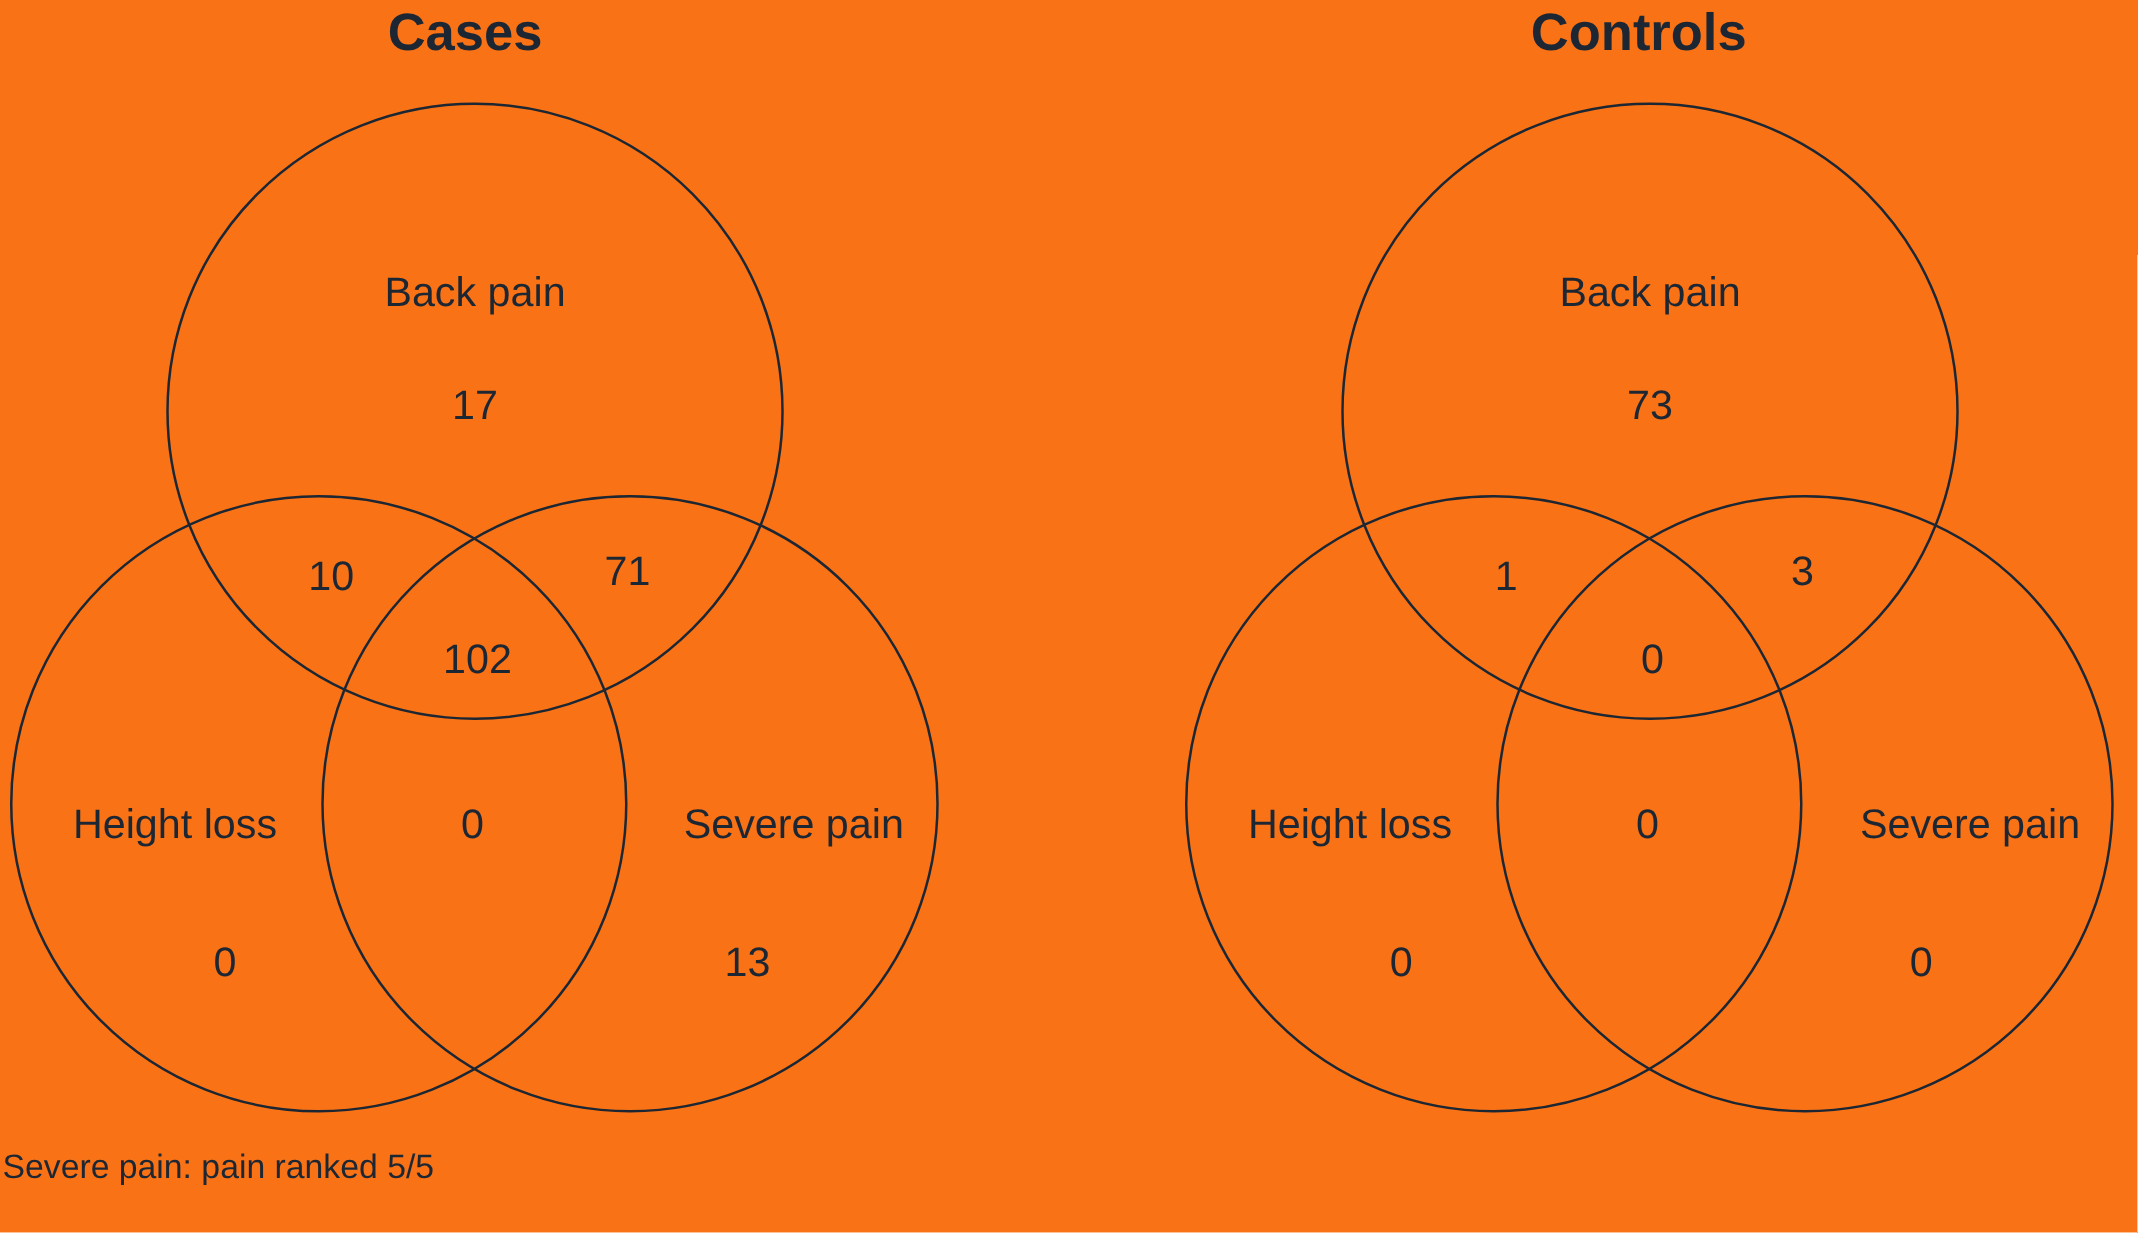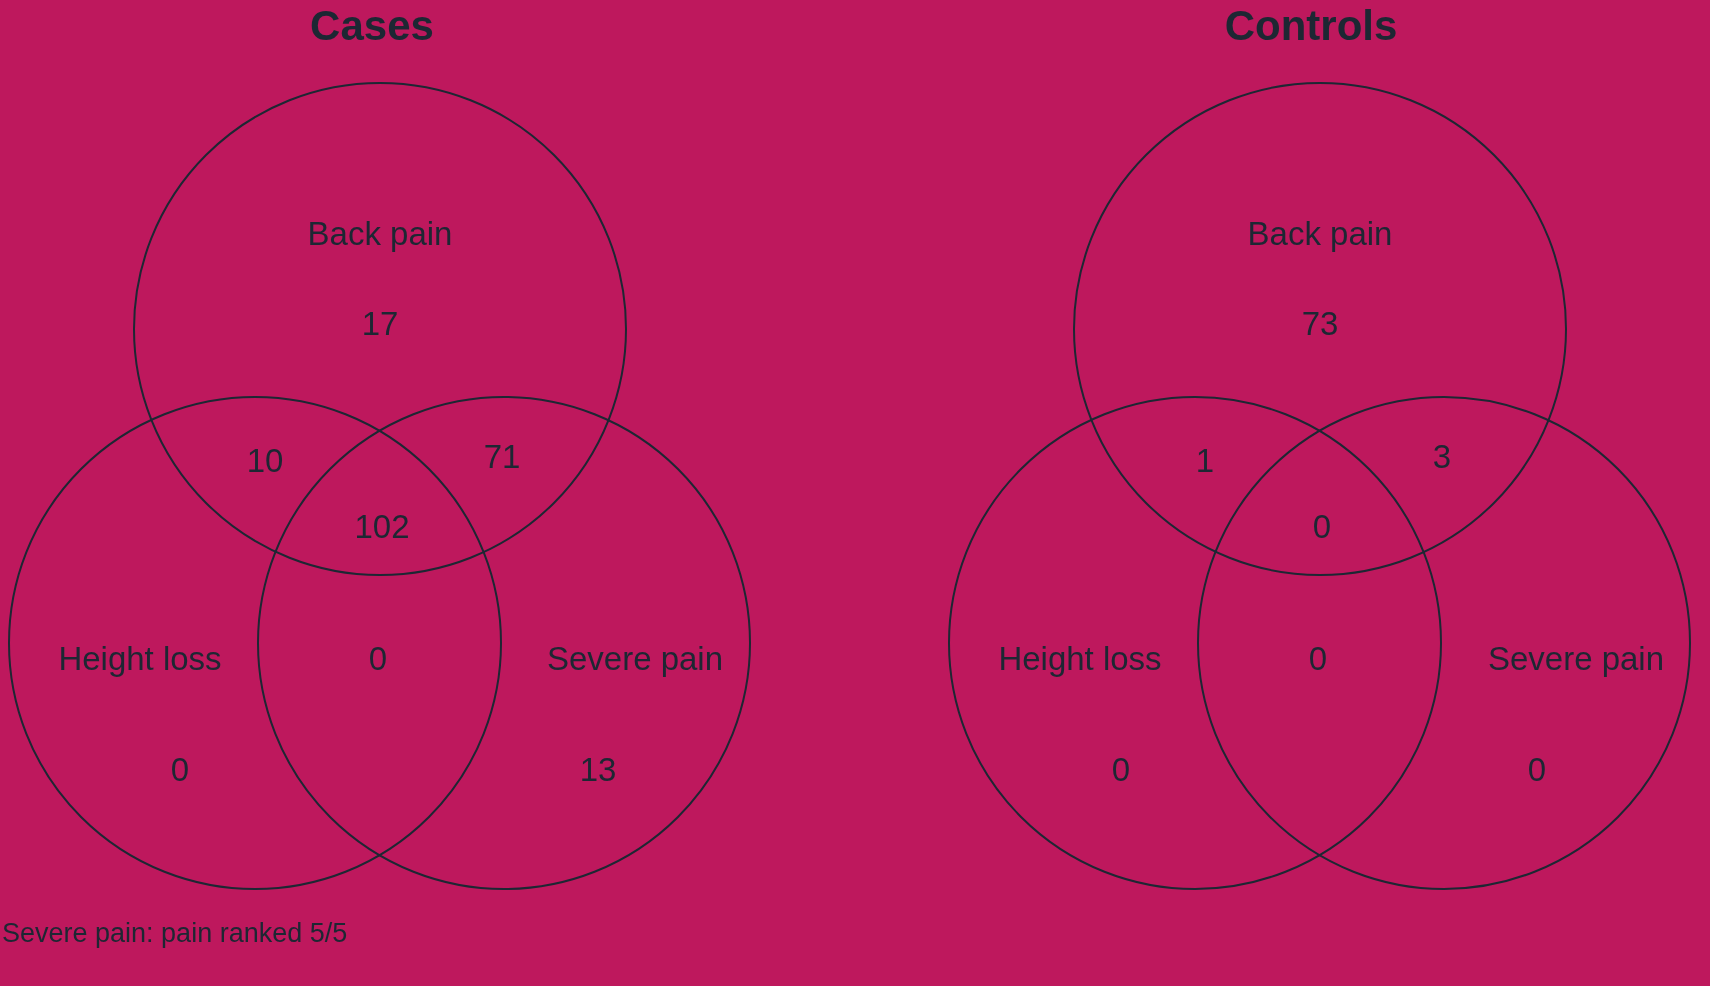--- a/index.html
+++ b/index.html
@@ -4,21 +4,21 @@
   <style>
     html, body {
       margin: 0;
       padding: 0;
       background: #ffffff;
     }
     .stage {
       position: relative;
       width: 1710px;
       height: 986px;
-      background: #be185d;
+      background: #f97316;
       overflow: hidden;
       font-family: "Liberation Sans", sans-serif;
     }
     svg {
       display: block;
     }
     svg text {
       font-family: "Liberation Sans", sans-serif;
       fill: #1d2733;
     }

